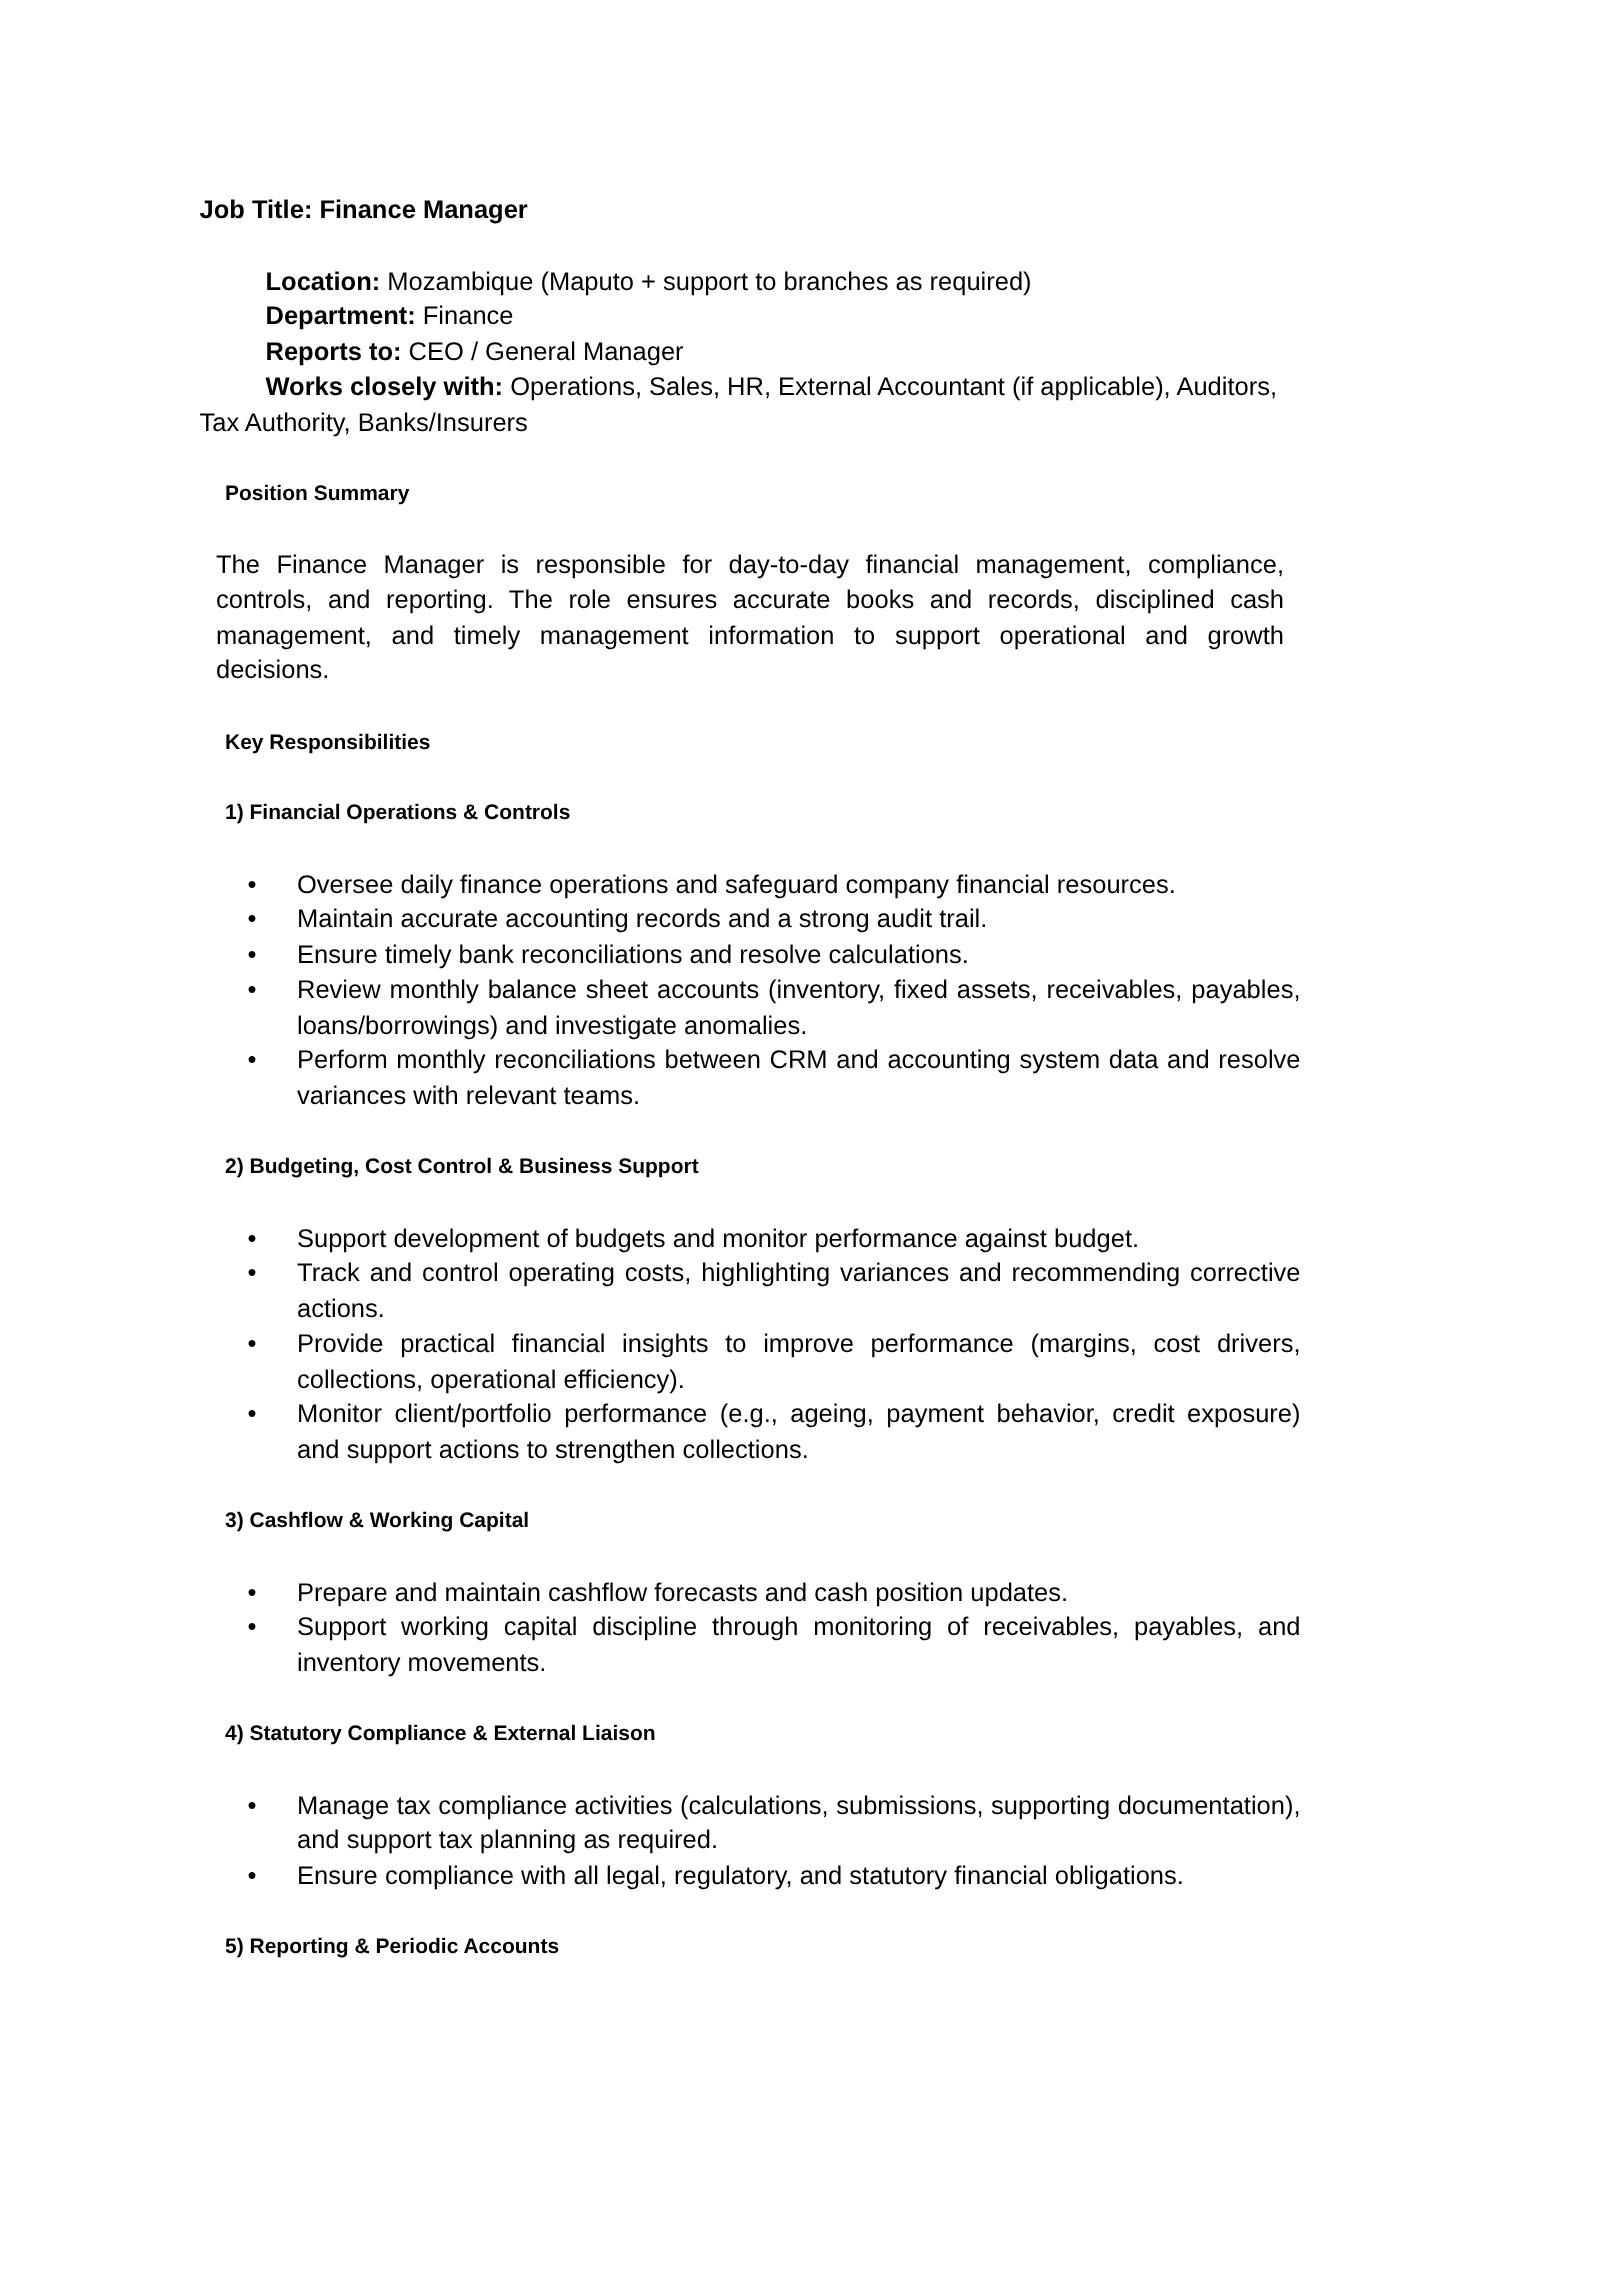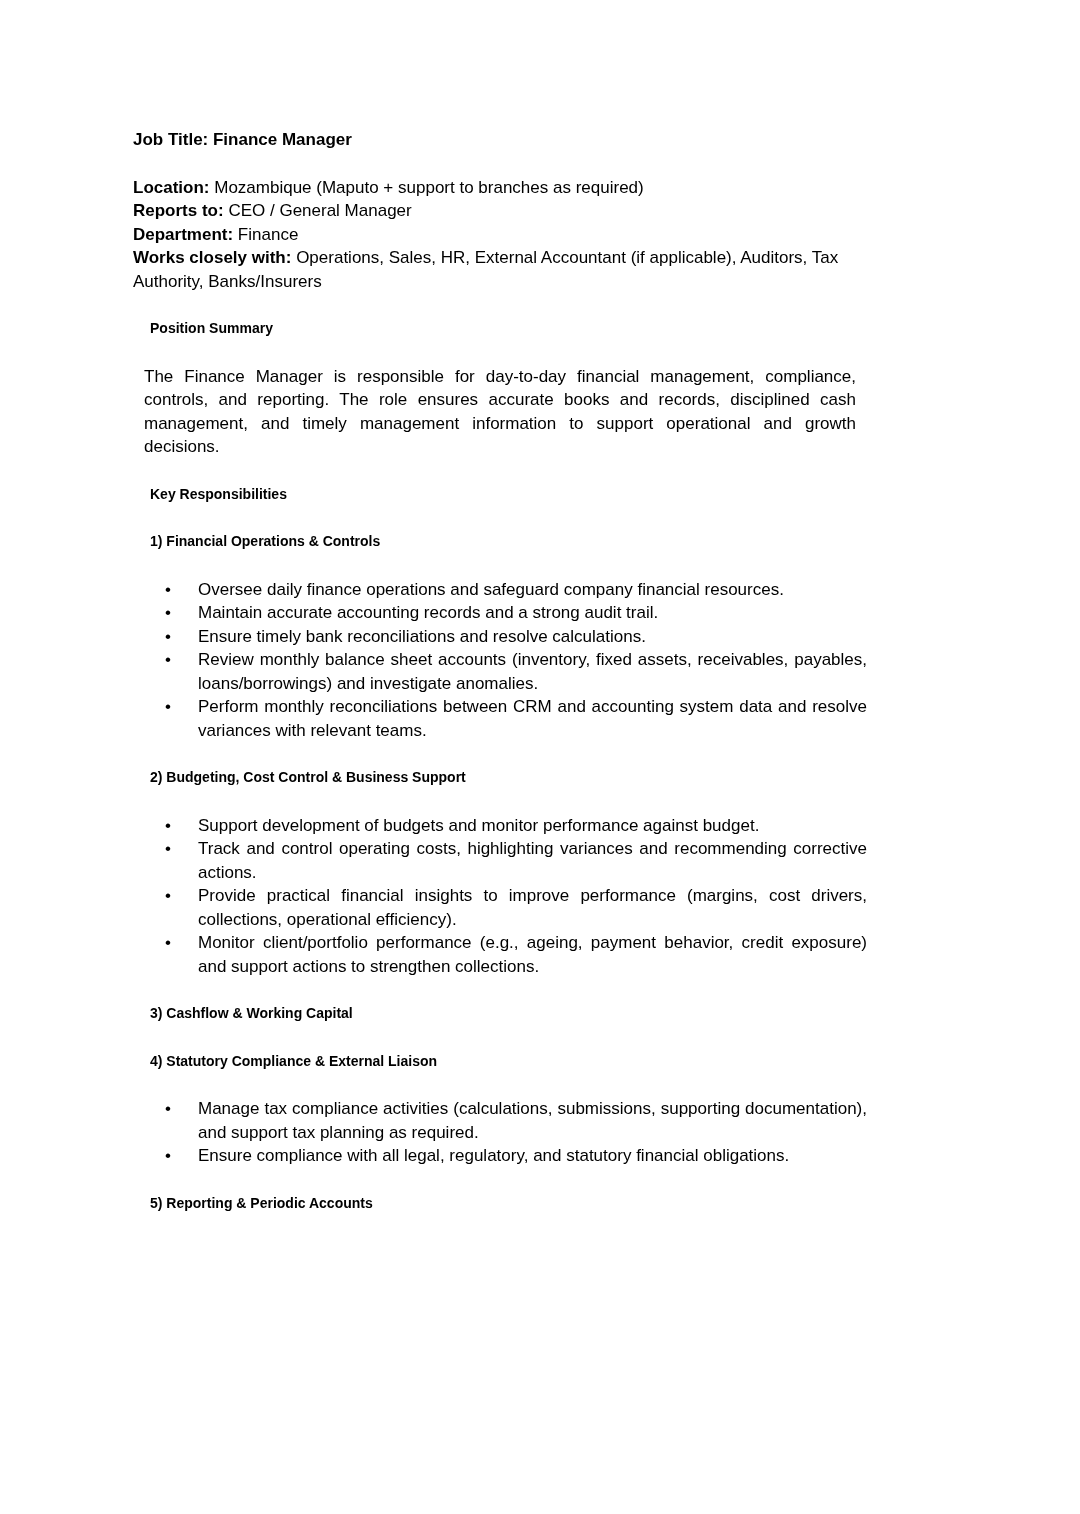--- a/index.html
+++ b/index.html
@@ -25,20 +25,21 @@
   }
   .doc-title {
     font-weight: bold;
     margin: 0 0 24px 0;
   }
   .meta p {
     margin: 0;
   }
   .meta .lbl {
     font-weight: bold;
+    margin-left: 44px;
   }
   h2.sec-heading {
     font-size: 14px;
     line-height: 23.5px;
     font-weight: bold;
     margin: 24px 17px;
   }
   p.body-par {
     margin: 24px 11px;
     text-align: justify;
@@ -63,22 +64,22 @@
 </style>
 </head>
 <body>
 
 <div class="page">
 
   <p class="doc-title">Job Title: Finance Manager</p>
 
   <div class="meta">
     <p><span class="lbl">Location:</span> <span>Mozambique (Maputo + support to branches as required)</span></p>
+    <p><span class="lbl">Department:</span> <span>Finance</span></p>
     <p><span class="lbl">Reports to:</span> <span>CEO / General Manager</span></p>
-    <p><span class="lbl">Department:</span> <span>Finance</span></p>
     <p><span class="lbl">Works closely with:</span> <span>Operations, Sales, HR, External Accountant (if applicable), Auditors, Tax Authority, Banks/Insurers</span></p>
   </div>
 
   <h2 class="sec-heading">Position Summary</h2>
 
   <p class="body-par">The Finance Manager is responsible for day-to-day financial management, compliance, controls, and reporting. The role ensures accurate books and records, disciplined cash management, and timely management information to support operational and growth decisions.</p>
 
   <h2 class="sec-heading">Key Responsibilities</h2>
 
   <h2 class="sec-heading">1) Financial Operations &amp; Controls</h2>
@@ -92,20 +93,24 @@
 
   <h2 class="sec-heading">2) Budgeting, Cost Control &amp; Business Support</h2>
   <ul class="bullets">
     <li>Support development of budgets and monitor performance against budget.</li>
     <li>Track and control operating costs, highlighting variances and recommending corrective actions.</li>
     <li>Provide practical financial insights to improve performance (margins, cost drivers, collections, operational efficiency).</li>
     <li>Monitor client/portfolio performance (e.g., ageing, payment behavior, credit exposure) and support actions to strengthen collections.</li>
   </ul>
 
   <h2 class="sec-heading">3) Cashflow &amp; Working Capital</h2>
+  <ul class="bullets">
+    <li>Prepare and maintain cashflow forecasts and cash position updates.</li>
+    <li>Support working capital discipline through monitoring of receivables, payables, and inventory movements.</li>
+  </ul>
 
   <h2 class="sec-heading">4) Statutory Compliance &amp; External Liaison</h2>
   <ul class="bullets">
     <li>Manage tax compliance activities (calculations, submissions, supporting documentation), and support tax planning as required.</li>
     <li>Ensure compliance with all legal, regulatory, and statutory financial obligations.</li>
   </ul>
 
   <h2 class="sec-heading">5) Reporting &amp; Periodic Accounts</h2>
 
 </div>

